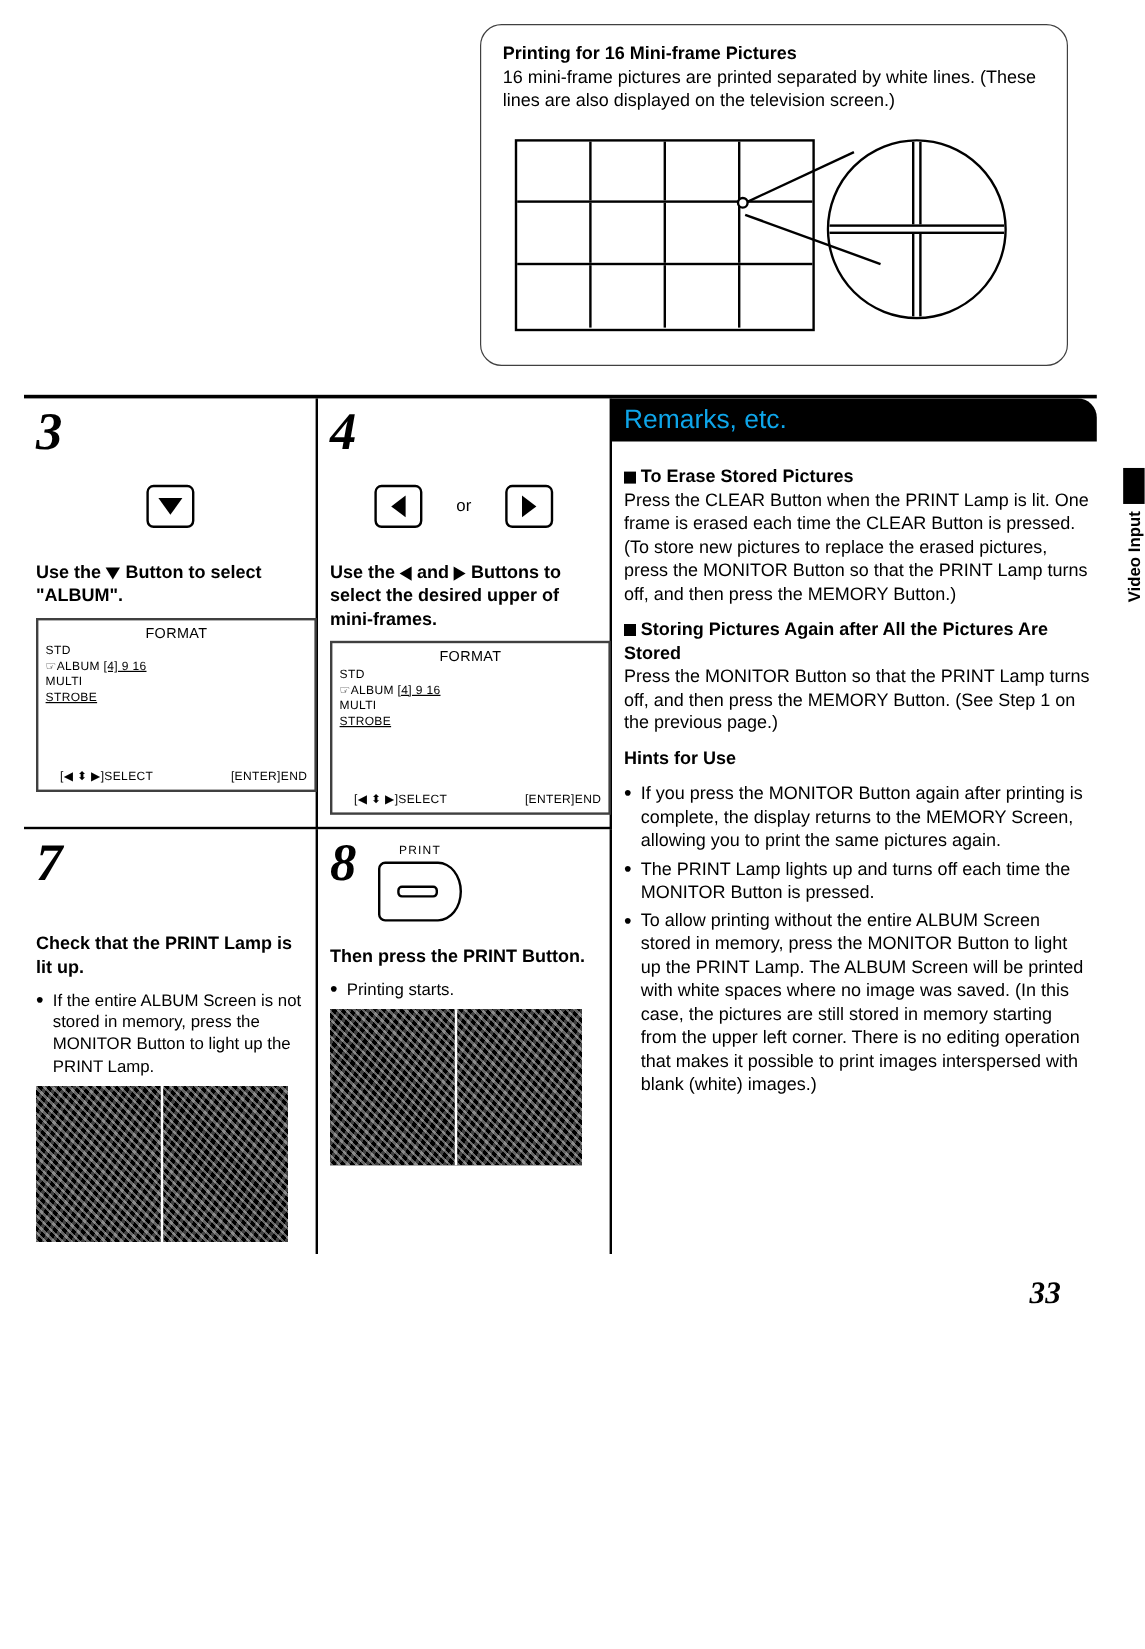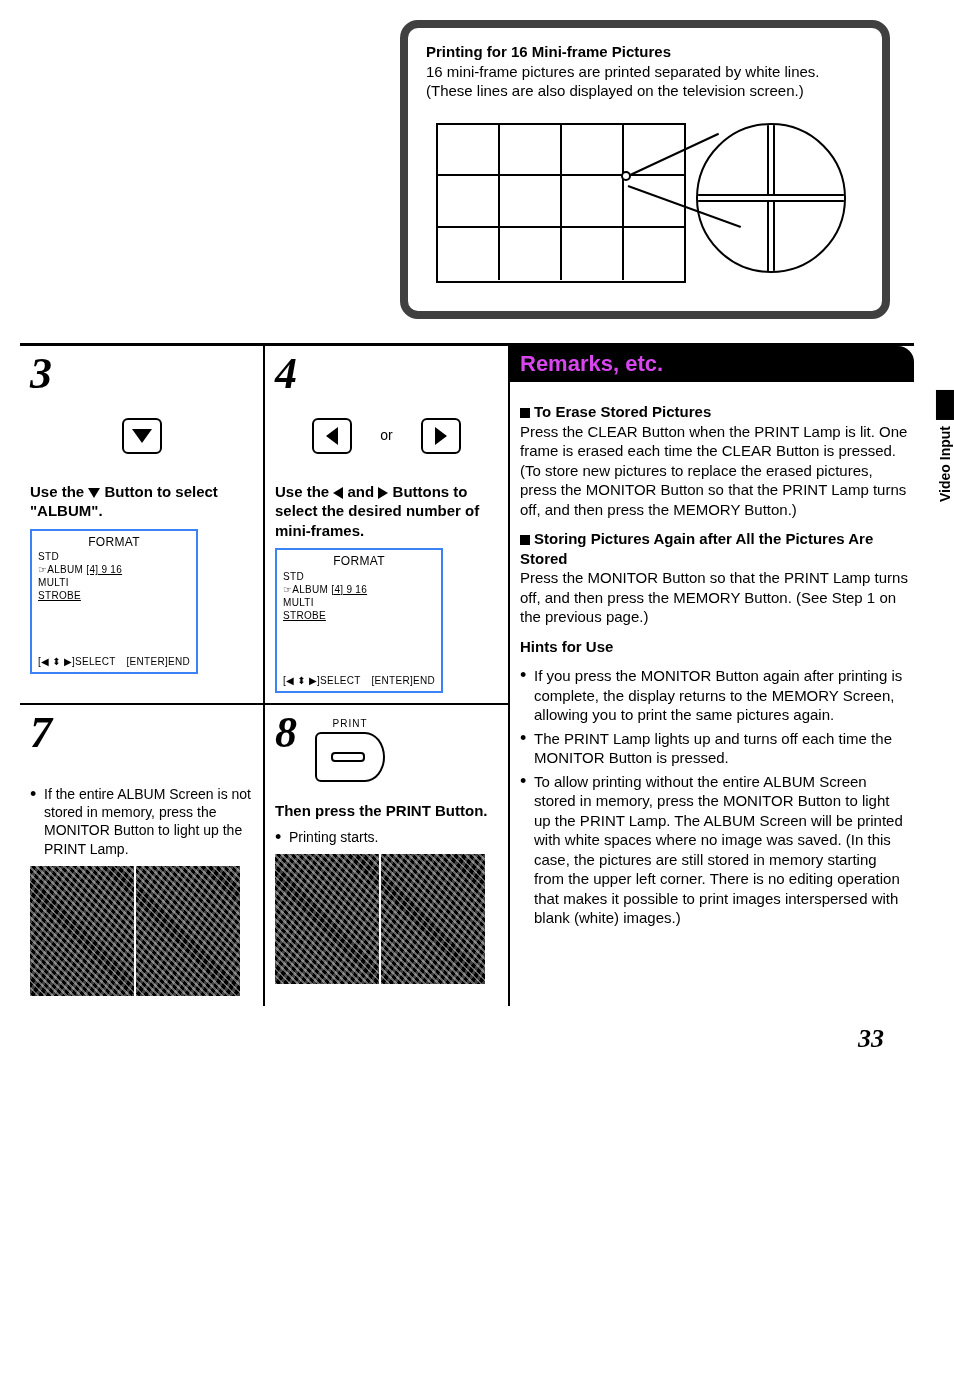--- a/index.html
+++ b/index.html
@@ -1,20 +1,20 @@
 <!DOCTYPE html>
 <html><head>
 <meta charset="utf-8">
 <style>
   * { box-sizing: border-box; margin: 0; padding: 0; }
   body { font-family: Arial, Helvetica, sans-serif; width: 954px; background: #fff; color: #000; font-size: 15px; line-height: 1.3; }
   .page { position: relative; padding: 20px 40px 20px 20px; }
 
   
-  .callout { border: 8px solid #404040; border-radius: 18px; padding: 14px 18px 18px; width: 490px; margin-left: 380px; margin-bottom: 24px; }
+  .callout { border: 1px solid #404040; border-radius: 18px; padding: 14px 18px 18px; width: 490px; margin-left: 380px; margin-bottom: 24px; }
   .callout-title { font-weight: bold; font-size: 15px; }
   .callout-body { font-size: 15px; margin-bottom: 12px; }
   .callout-diagram { position: relative; height: 180px; width: 440px; }
   .grid-box { position: absolute; left: 10px; top: 10px; width: 250px; height: 160px; border: 2px solid #000; }
   .grid-box .row { height: 33.33%; border-bottom: 2px solid #000; display: flex; }
   .grid-box .row:last-child { border-bottom: none; }
   .grid-box .cell { flex: 1; border-right: 2px solid #000; }
   .grid-box .cell:last-child { border-right: none; }
   .circle-zoom { position: absolute; right: 20px; top: 10px; width: 150px; height: 150px; border: 2px solid #000; border-radius: 50%; overflow: hidden; }
   .circle-zoom::before, .circle-zoom::after { content: ""; position: absolute; background: #fff; }
@@ -37,44 +37,44 @@
   .tri-left { width: 0; height: 0; border-top: 9px solid transparent; border-bottom: 9px solid transparent; border-right: 12px solid #000; }
   .tri-right { width: 0; height: 0; border-top: 9px solid transparent; border-bottom: 9px solid transparent; border-left: 12px solid #000; }
   .tri-down-sm { display:inline-block; width:0; height:0; border-left:6px solid transparent; border-right:6px solid transparent; border-top:10px solid #000; vertical-align: middle; }
   .tri-left-sm { display:inline-block; width:0; height:0; border-top:6px solid transparent; border-bottom:6px solid transparent; border-right:10px solid #000; vertical-align: middle; }
   .tri-right-sm { display:inline-block; width:0; height:0; border-top:6px solid transparent; border-bottom:6px solid transparent; border-left:10px solid #000; vertical-align: middle; }
   .or-text { font-size: 14px; }
   .step-text { font-weight: bold; font-size: 15px; margin: 6px 0 8px; }
   .step-sub { font-size: 14px; }
 
   
-  .osd { border: 2px solid #3b82f6; width: 168px; height: 145px; font-family: Arial, sans-serif; font-size: 10px; padding: 4px 6px; margin-top: 6px; position: relative; letter-spacing: 0.3px; }
+  .osd { border: 2px solid #404040; width: 234px; height: 145px; font-family: Arial, sans-serif; font-size: 10px; padding: 4px 6px; margin-top: 6px; position: relative; letter-spacing: 0.3px; }
   .osd-title { text-align: center; font-size: 12px; }
   .osd-line { white-space: nowrap; }
   .osd-hand { display:inline-block; }
   .osd-under { text-decoration: underline; }
-  .osd-foot { position: absolute; bottom: 4px; left: 6px; right: 6px; display: flex; justify-content: space-between; font-size: 10px; }
+  .osd-foot { position: absolute; bottom: 4px; left: 18px; right: 6px; display: flex; justify-content: space-between; font-size: 10px; }
 
   
   .album-img { width: 210px; height: 130px; background: #111; margin-top: 8px; position: relative; }
   .album-img::before, .album-img::after { content:""; position:absolute; background:#fff; }
   .album-img::before { left:0; right:0; top:50%; height:2px; transform:translateY(-1px); }
   .album-img::after { top:0; bottom:0; left:50%; width:2px; transform:translateX(-1px); }
   .noise { position:absolute; inset:0; background:
     repeating-linear-gradient(45deg, rgba(255,255,255,0.4) 0 2px, transparent 2px 5px),
     repeating-linear-gradient(-60deg, rgba(255,255,255,0.25) 0 3px, transparent 3px 7px),
     #000; }
   .print-btn-wrap { text-align: center; margin: 6px 0 8px; }
   .print-btn-label { font-size: 10px; letter-spacing: 1px; }
   .print-btn { display:inline-block; width: 70px; height: 50px; border: 2px solid #000; border-radius: 12px 40px 40px 12px / 12px 50px 50px 12px; position: relative; margin-top: 2px; }
   .print-btn::after { content:""; position:absolute; left:14px; right:18px; top:50%; height:6px; border:2px solid #000; border-radius:4px; transform:translateY(-50%); }
 
   
   .remarks-col { flex: 1; border-left: 0; padding: 0 6px 10px 10px; position: relative; }
-  .remarks-header { background: #000; color: #d946ef; font-weight: bold; font-size: 22px; padding: 4px 10px; border-radius: 0 16px 0 0; margin-left: -10px; margin-right: -6px; }
+  .remarks-header { background: #000; color: #0ea5e9; font-weight: normal; font-size: 22px; padding: 4px 10px; border-radius: 0 16px 0 0; margin-left: -10px; margin-right: -6px; }
   .remarks-body { padding-top: 20px; font-size: 15px; }
   .remarks-body p { margin-bottom: 10px; }
   .rb-title { font-weight: bold; }
   .sq { display:inline-block; width:10px; height:10px; background:#000; margin-right:4px; vertical-align: middle; }
   .bullet-list { margin-left: 0; }
   .bullet-list li { list-style: none; padding-left: 14px; position: relative; margin-bottom: 4px; }
   .bullet-list li::before { content:"•"; position:absolute; left:0; font-size: 18px; line-height: 1; }
 
   
   .side-tab { position: absolute; right: 18px; top: 390px; transform: rotate(-90deg); transform-origin: right top; font-weight: bold; font-size: 14px; display:flex; align-items:center; gap:6px; }
@@ -152,40 +152,41 @@
           <div class="step-icon-area">
             <span class="btn-outline">
                 <span class="tri-left"></span>
               </span>
             <span class="or-text">or</span>
             <span class="btn-outline">
                 <span class="tri-right"></span>
               </span>
           </div>
           <div class="step-text">
-            <span>Use the </span><span class="tri-left-sm"></span><span> and </span><span class="tri-right-sm"></span><span> Buttons to select the desired number of mini-frames.</span>
+            <span>Use the </span><span class="tri-left-sm"></span><span> and </span><span class="tri-right-sm"></span><span> Buttons to select the desired upper of mini-frames.</span>
           </div>
           <div class="osd">
             <div class="osd-title">FORMAT</div>
             <div class="osd-line">STD</div>
             <div class="osd-line"><span class="osd-hand">☞ALBUM</span> <span class="osd-under">[4]   9   16</span></div>
             <div class="osd-line">MULTI</div>
             <div class="osd-line osd-under">STROBE</div>
             <div class="osd-foot">
                 <span>[◀ ⬍ ▶]SELECT</span>
                 <span>[ENTER]END</span>
               </div>
           </div>
         </div>
       </div>
 
       <div class="steps-row">
         <div class="step-cell">
           <div class="step-num">7</div>
           <div style="height:30px"></div>
+          <div class="step-text">Check that the PRINT Lamp is lit up.</div>
           <ul class="bullet-list">
               <li class="step-sub">If the entire ALBUM Screen is not stored in memory, press the MONITOR Button to light up the PRINT Lamp.</li>
             </ul>
           <div class="album-img">
               <div class="noise"></div>
             </div>
         </div>
         <div class="step-cell">
           <div style="display:flex; align-items:flex-start; gap:18px;">
             <div class="step-num">8</div>

